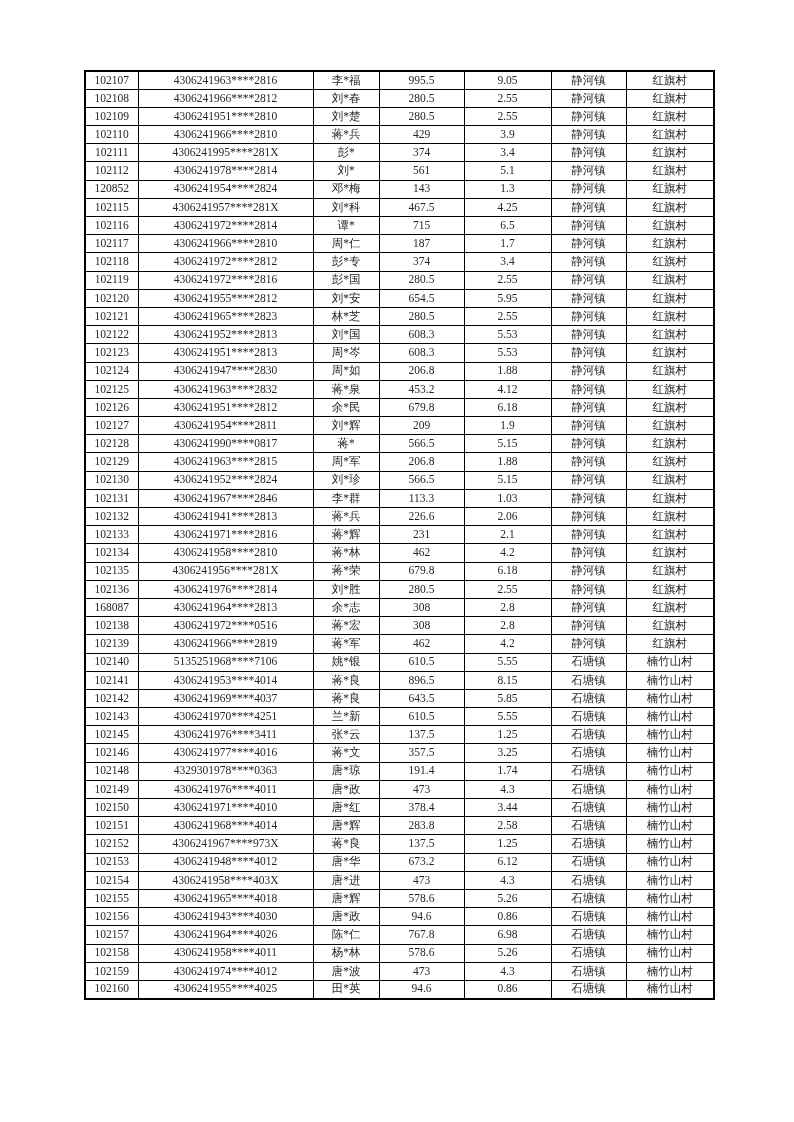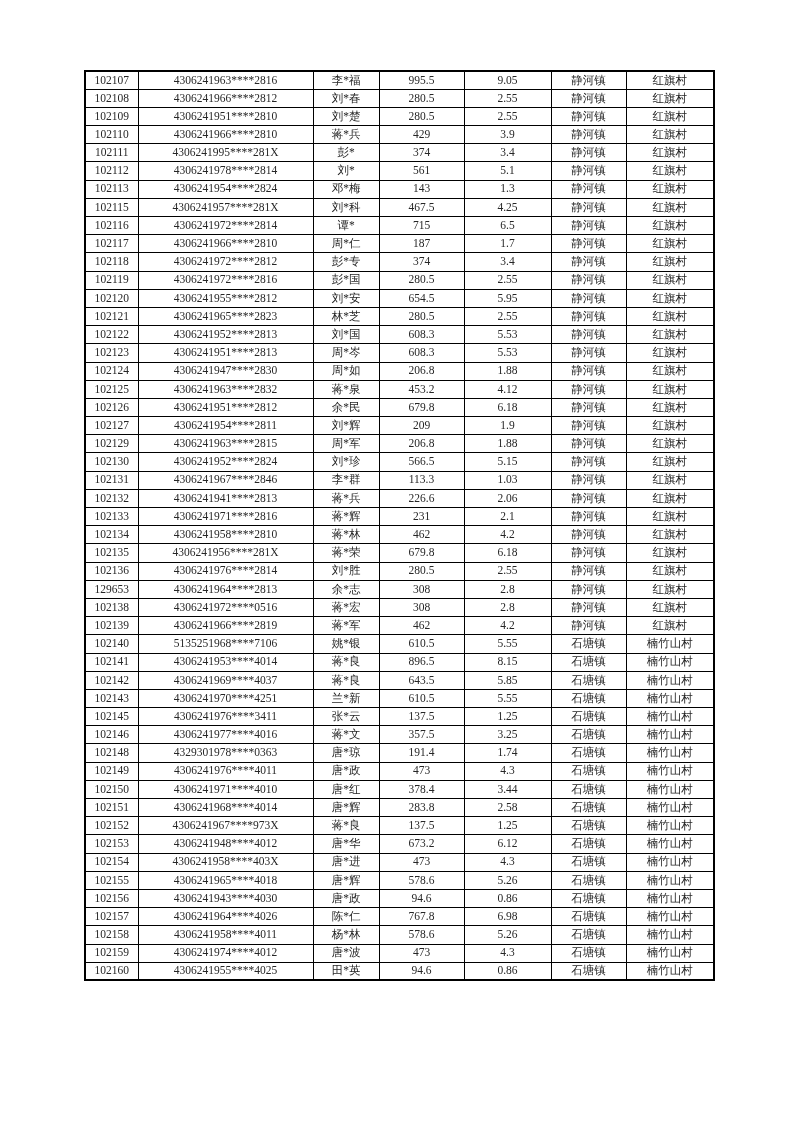--- a/index.html
+++ b/index.html
@@ -109,21 +109,21 @@
         <tr>
     <td>102112</td>
     <td>4306241978****2814</td>
     <td>刘*</td>
     <td>561</td>
     <td>5.1</td>
     <td>静河镇</td>
     <td>红旗村</td>
   </tr>
         <tr>
-    <td>102113</td>
+    <td>120852</td>
     <td>4306241954****2824</td>
     <td>邓*梅</td>
     <td>143</td>
     <td>1.3</td>
     <td>静河镇</td>
     <td>红旗村</td>
   </tr>
         <tr>
     <td>102115</td>
     <td>4306241957****281X</td>
@@ -235,20 +235,29 @@
         <tr>
     <td>102127</td>
     <td>4306241954****2811</td>
     <td>刘*辉</td>
     <td>209</td>
     <td>1.9</td>
     <td>静河镇</td>
     <td>红旗村</td>
   </tr>
         <tr>
+    <td>102128</td>
+    <td>4306241990****0817</td>
+    <td>蒋*</td>
+    <td>566.5</td>
+    <td>5.15</td>
+    <td>静河镇</td>
+    <td>红旗村</td>
+  </tr>
+        <tr>
     <td>102129</td>
     <td>4306241963****2815</td>
     <td>周*军</td>
     <td>206.8</td>
     <td>1.88</td>
     <td>静河镇</td>
     <td>红旗村</td>
   </tr>
         <tr>
     <td>102130</td>
@@ -307,21 +316,21 @@
         <tr>
     <td>102136</td>
     <td>4306241976****2814</td>
     <td>刘*胜</td>
     <td>280.5</td>
     <td>2.55</td>
     <td>静河镇</td>
     <td>红旗村</td>
   </tr>
         <tr>
-    <td>129653</td>
+    <td>168087</td>
     <td>4306241964****2813</td>
     <td>余*志</td>
     <td>308</td>
     <td>2.8</td>
     <td>静河镇</td>
     <td>红旗村</td>
   </tr>
         <tr>
     <td>102138</td>
     <td>4306241972****0516</td>

